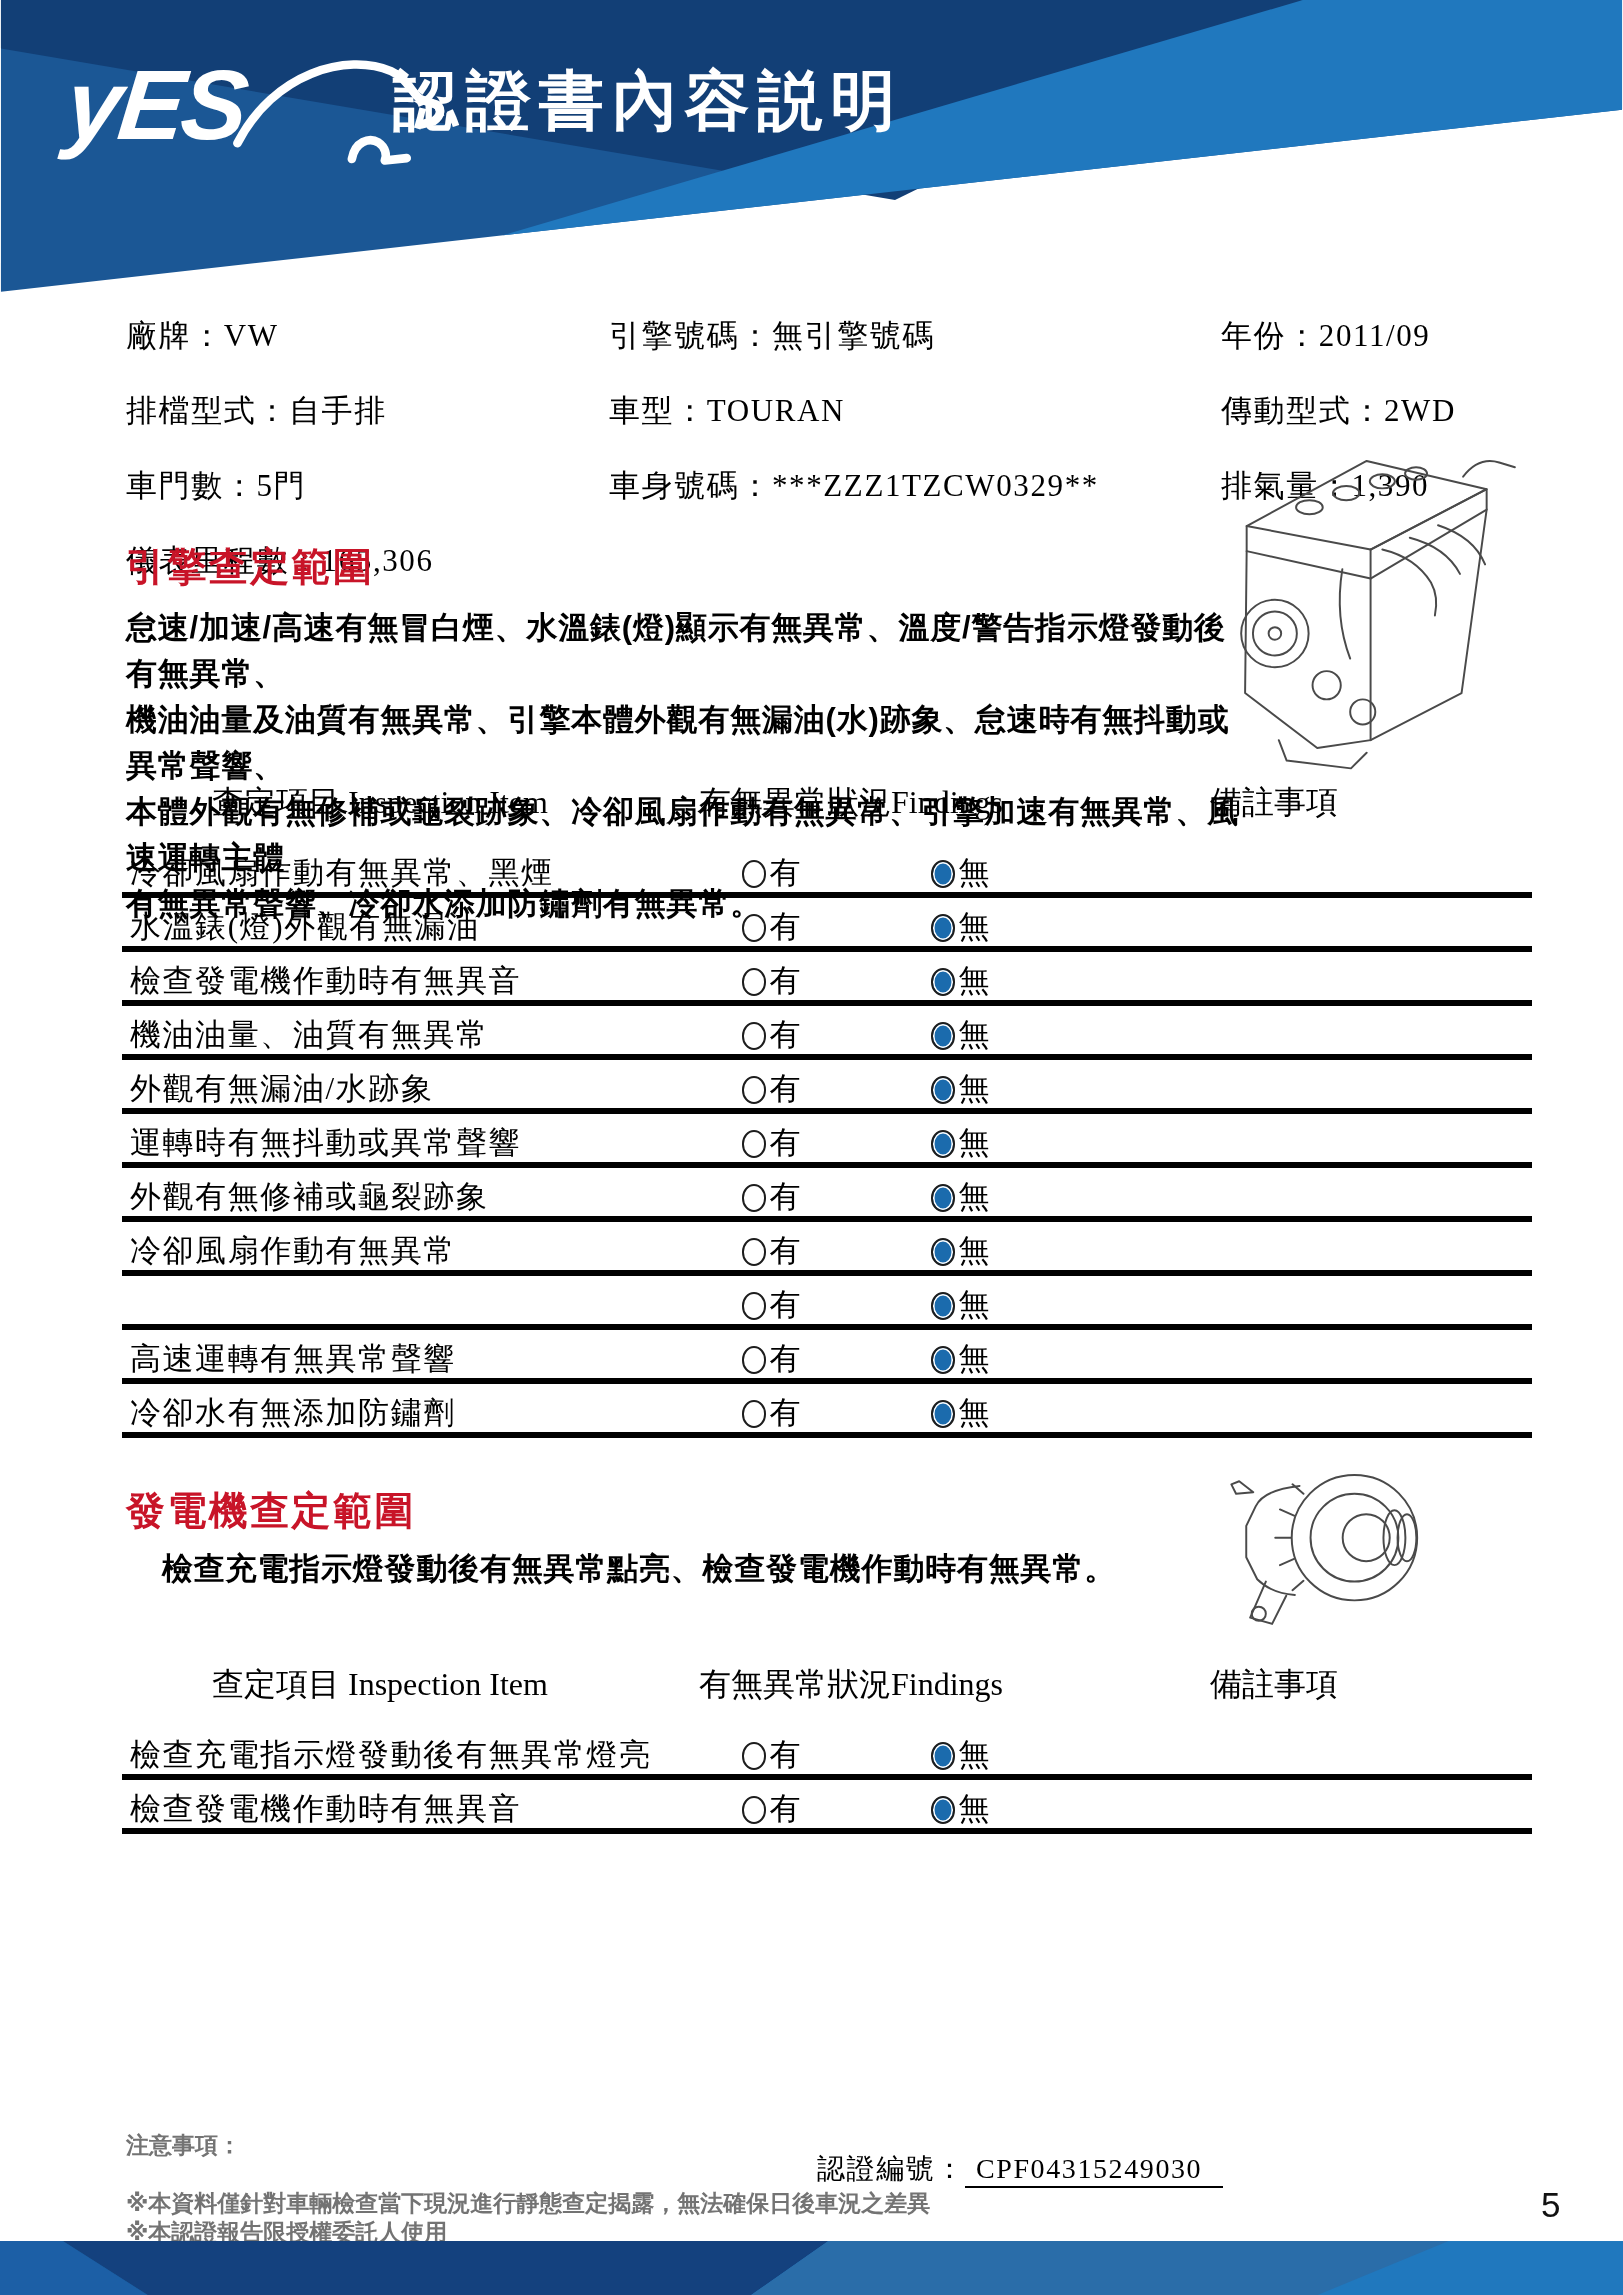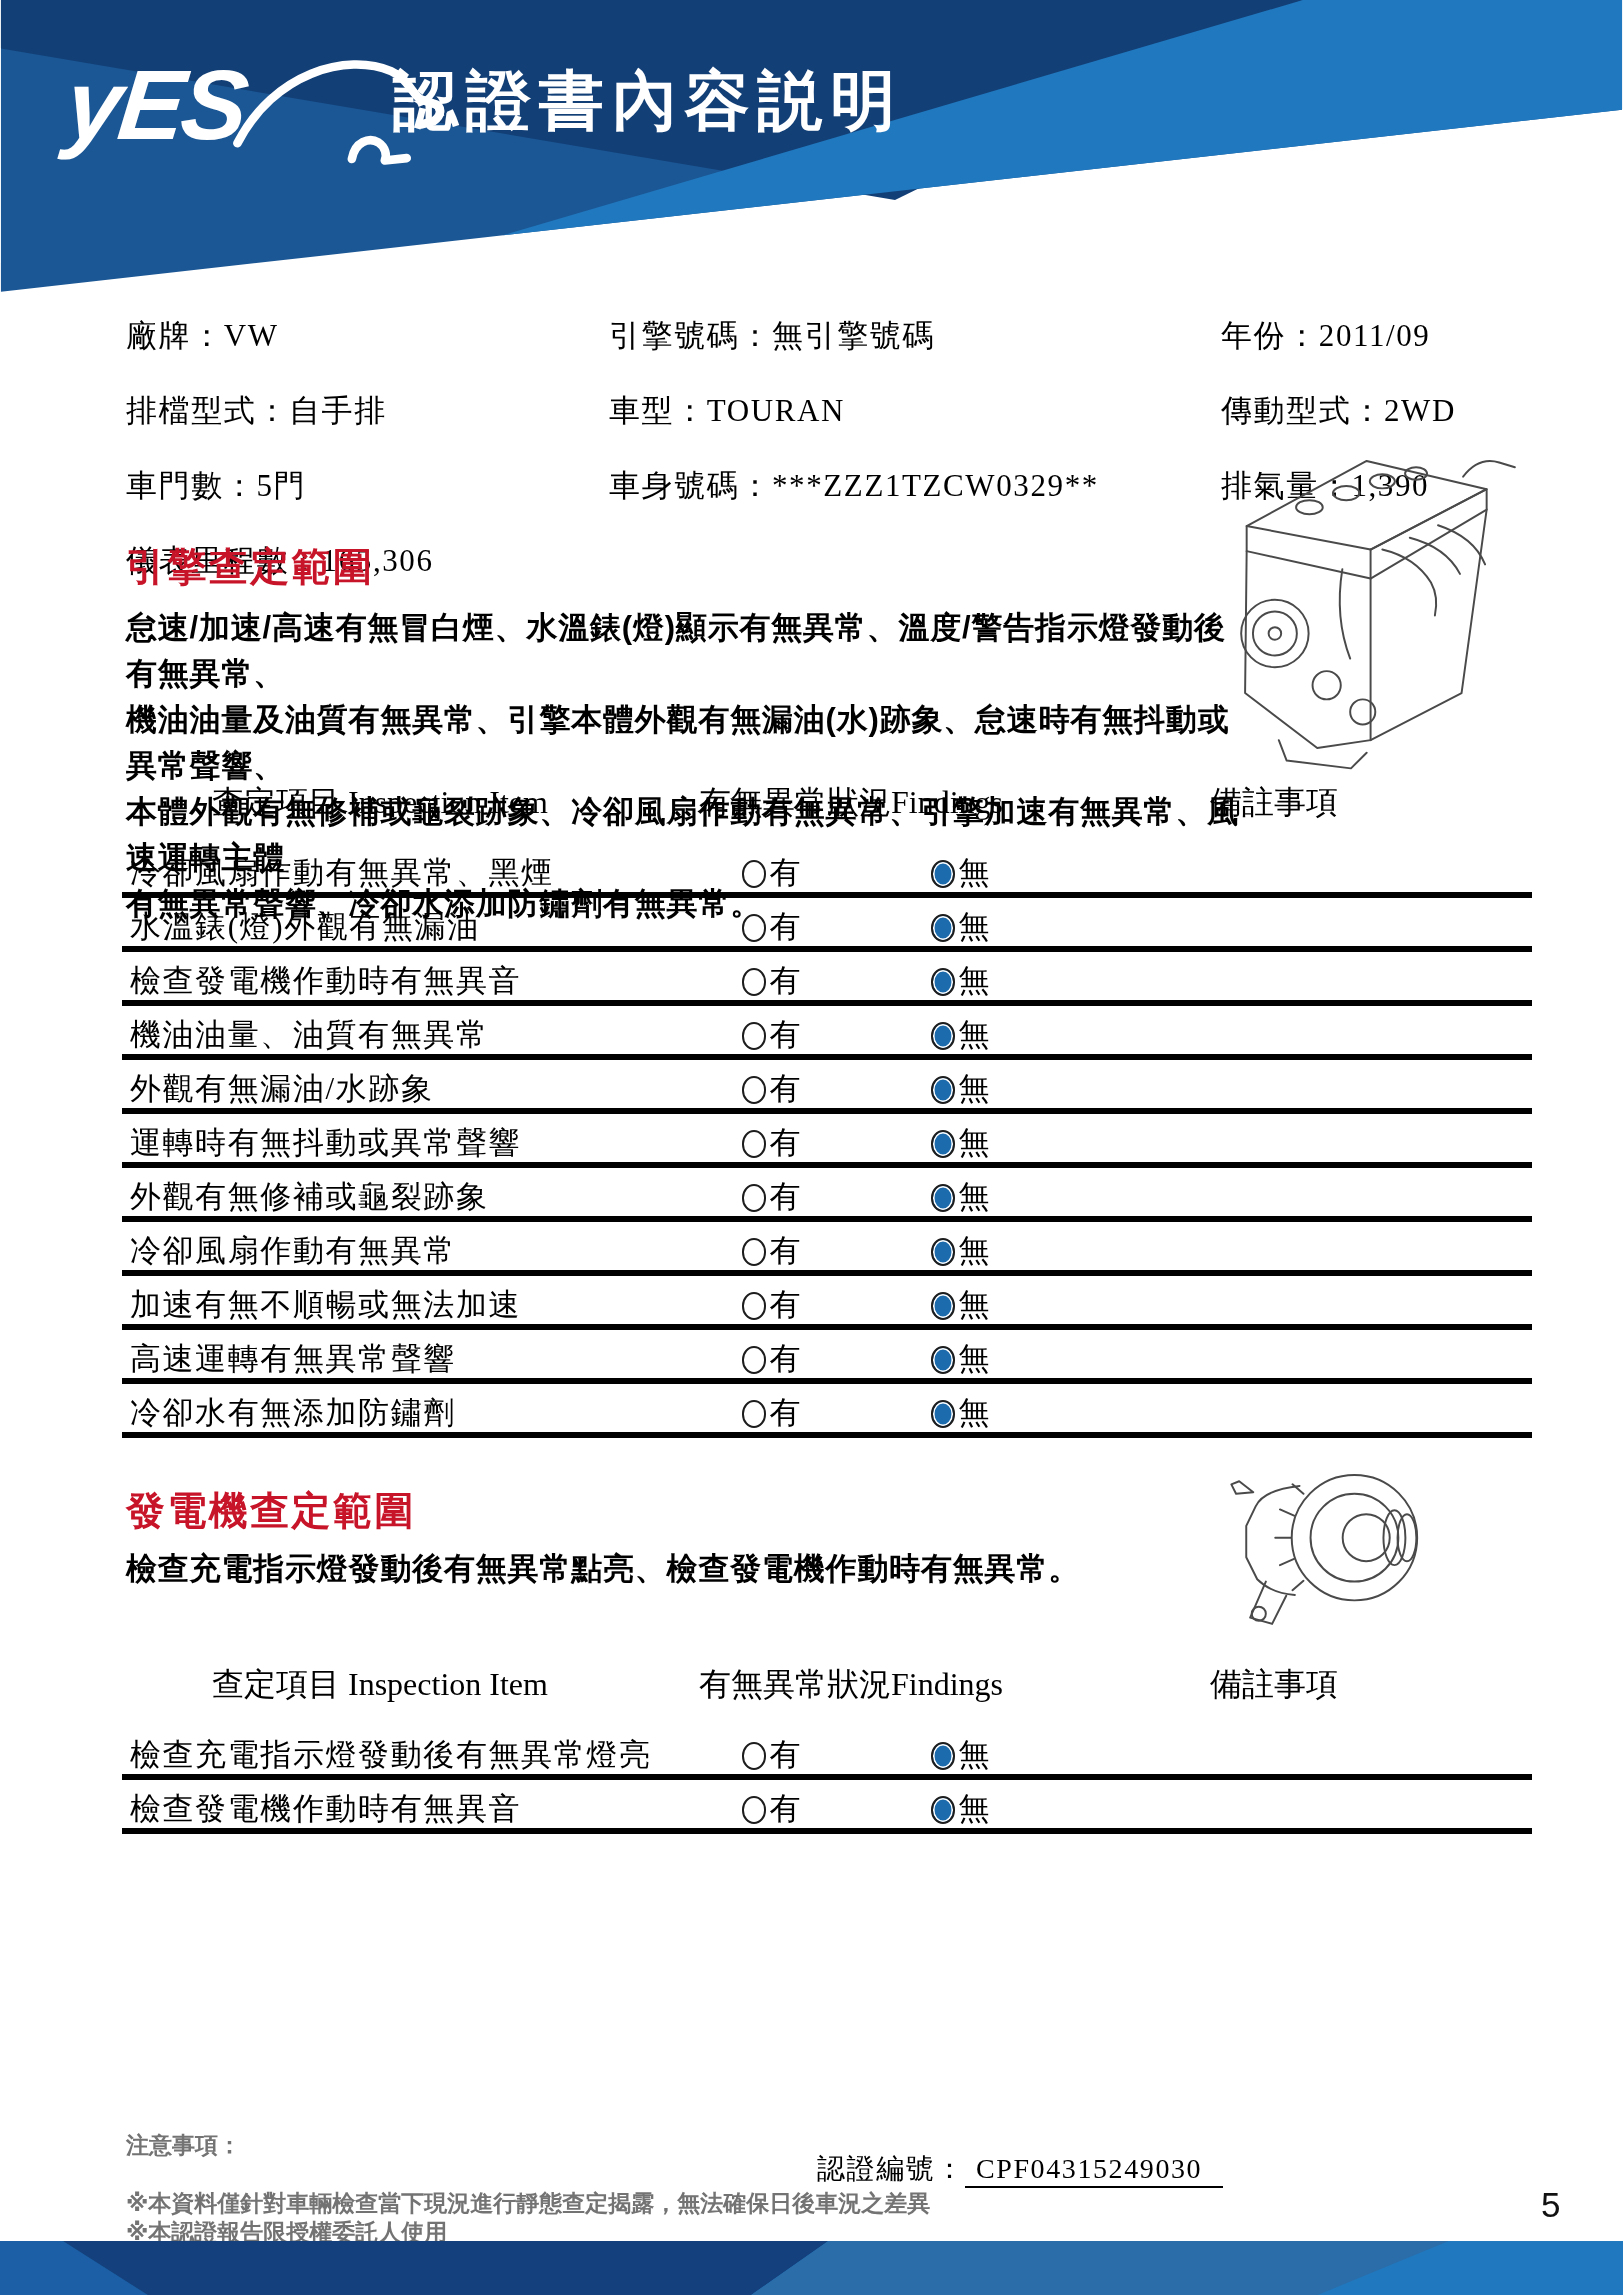--- a/index.html
+++ b/index.html
@@ -201,21 +201,20 @@
         <span class="radio-opt opt-no"><span class="radio-circle selected"></span><span class="radio-label">無</span></span>
       </div>
 
       <div class="trow">
         <div class="item-cell">冷卻風扇作動有無異常</div>
         <span class="radio-opt opt-yes"><span class="radio-circle"></span><span class="radio-label">有</span></span>
         <span class="radio-opt opt-no"><span class="radio-circle selected"></span><span class="radio-label">無</span></span>
       </div>
 
       <div class="trow">
-        <div class="item-cell">加速有無不順暢或無法加速</div>
         <span class="radio-opt opt-yes"><span class="radio-circle"></span><span class="radio-label">有</span></span>
         <span class="radio-opt opt-no"><span class="radio-circle selected"></span><span class="radio-label">無</span></span>
       </div>
 
       <div class="trow">
         <div class="item-cell">高速運轉有無異常聲響</div>
         <span class="radio-opt opt-yes"><span class="radio-circle"></span><span class="radio-label">有</span></span>
         <span class="radio-opt opt-no"><span class="radio-circle selected"></span><span class="radio-label">無</span></span>
       </div>
 
@@ -235,21 +234,21 @@
       <ellipse cx="252" cy="108" rx="12" ry="30"></ellipse>
       <path d="M120 52 l-14 -12 M108 80 l-18 -8 M104 108 l-20 0 M108 135 l-18 8 M120 163 l-14 12"></path>
       <path d="M115 42 q-46 5 -56 26 l-12 25 l0 40 l14 28 q18 18 48 20"></path>
       <path d="M56 50 l-18 -14 l-10 4 l6 12 z"></path>
       <path d="M72 164 l-20 46 l28 8 l18 -36"></path>
       <circle cx="63" cy="205" r="9"></circle>
     </g>
   </svg>
 
   <div class="sec-heading" style="top:1484px;color:#c81428;">發電機查定範圍</div>
-  <div class="sec-desc" style="top:1546px;">檢查充電指示燈發動後有無異常點亮、檢查發電機作動時有無異常。</div>
+  <div class="sec-desc" style="top:1546px;margin-left:36px;">檢查充電指示燈發動後有無異常點亮、檢查發電機作動時有無異常。</div>
 
   <div class="tbl-header" style="top:1663px;">
     <span class="h-item">查定項目 Inspection Item</span>
     <span class="h-findings">有無異常狀況Findings</span>
     <span class="h-remarks">備註事項</span>
   </div>
 
   <div class="tbl-rows" style="top:1726px;">
 
       <div class="trow">

